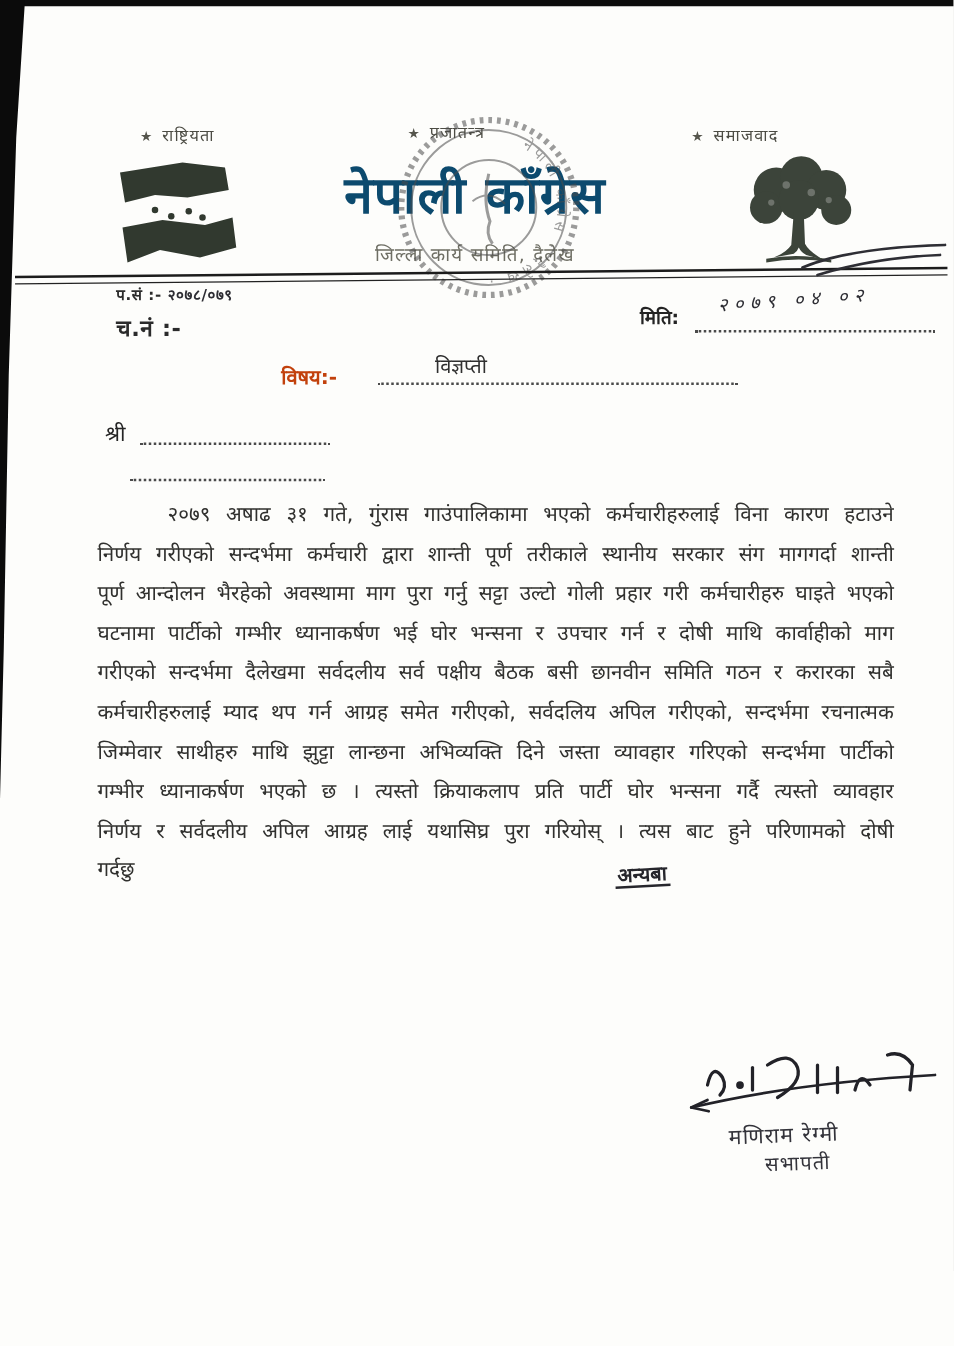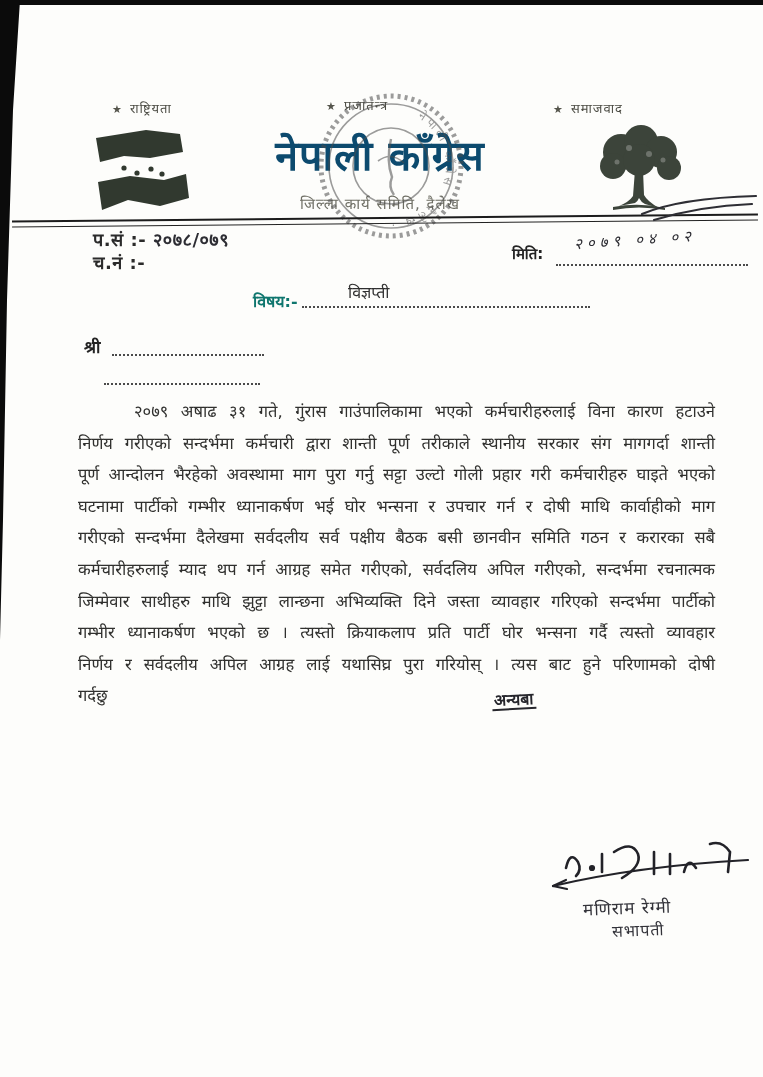--- a/index.html
+++ b/index.html
@@ -34,33 +34,33 @@
   .tree-wrap{position:absolute;left:583px;top:118px;}
   .stamp{position:absolute;left:316px;top:91px;opacity:.55;}
   
   .head-rule{
     position:absolute;left:12px;top:217px;width:746px;height:4px;
     border-top:2.5px solid #1c1c1c;border-bottom:1.5px solid #222;
     transform:rotate(-0.55deg);
   }
   .pen-flourish{position:absolute;left:640px;top:192px;}
   
-  .ref-line{position:absolute;left:93px;top:227px;font-size:18px;font-weight:bold;color:#2b2b2b;letter-spacing:.5px;}
+  .ref-line{position:absolute;left:93px;top:227px;font-size:12px;font-weight:bold;color:#2b2b2b;letter-spacing:.5px;}
   .serial-line{position:absolute;left:93px;top:250px;font-size:18px;font-weight:bold;color:#2b2b2b;letter-spacing:.5px;}
   .date-label{position:absolute;left:512px;top:243px;font-size:15px;font-weight:bold;color:#242424;}
   .date-dots{position:absolute;left:556px;top:246px;width:192px;height:18px;border-bottom:2px dotted #4a4a4a;}
   .hand{color:#2d2d33;}
   .date-value{
     position:absolute;left:574px;top:229px;font-size:15px;letter-spacing:5px;
     transform:rotate(-4deg);font-style:italic;
   }
-  .subject-label{position:absolute;left:253px;top:290px;font-size:16px;font-weight:bold;color:#0f766e;}
+  .subject-label{position:absolute;left:225px;top:290px;font-size:16px;font-weight:bold;color:#c2410c;}
   .subject-dots{position:absolute;left:302px;top:288px;width:288px;height:18px;border-bottom:2px dotted #4a4a4a;}
   .subject-value{position:absolute;left:348px;top:281px;font-size:16px;}
-  .shree{position:absolute;left:84px;top:335px;font-size:17px;font-weight:bold;color:#242424;text-align:right;}
+  .shree{position:absolute;left:84px;top:335px;font-size:17px;font-weight:normal;color:#242424;text-align:right;}
   .shree-dots{position:absolute;left:112px;top:338px;width:152px;height:16px;border-bottom:2px dotted #4a4a4a;}
   .dots2{position:absolute;left:104px;top:367px;width:156px;height:16px;border-bottom:2px dotted #4a4a4a;}
   
   .body-text{
     position:absolute;left:78px;top:396px;width:637px;
     font-size:16.5px;line-height:31.6px;color:#30302e;
   }
   .bline{text-align:justify;text-align-last:justify;white-space:normal;}
   .bline.first{text-indent:56px;}
   .bline.last{text-align-last:left;}

